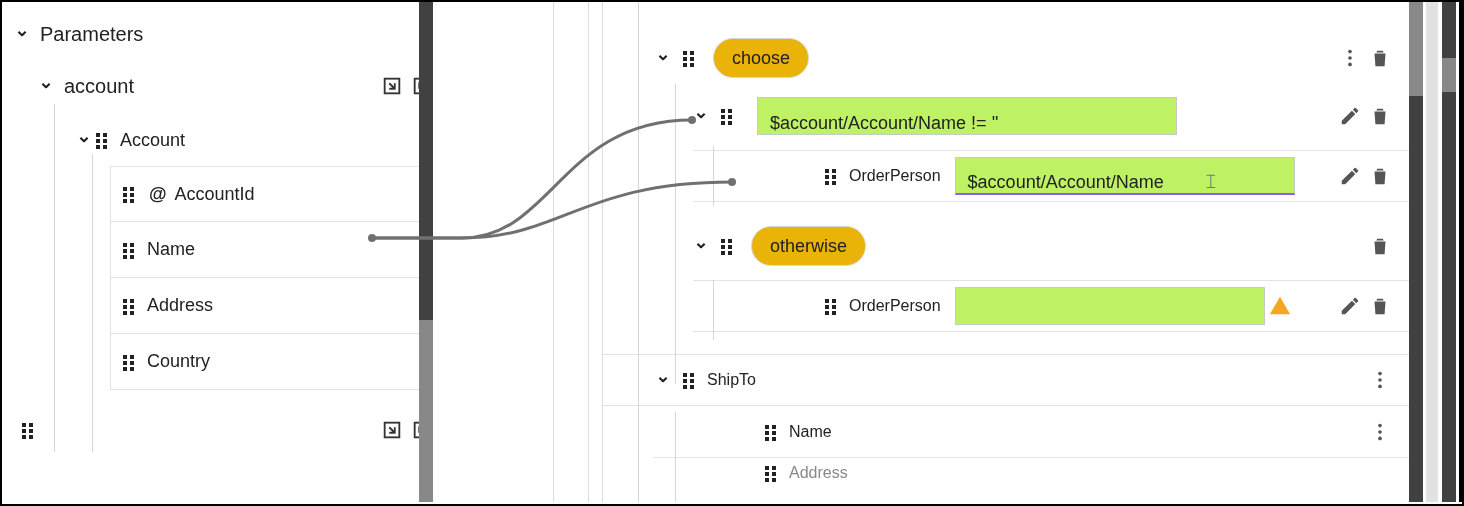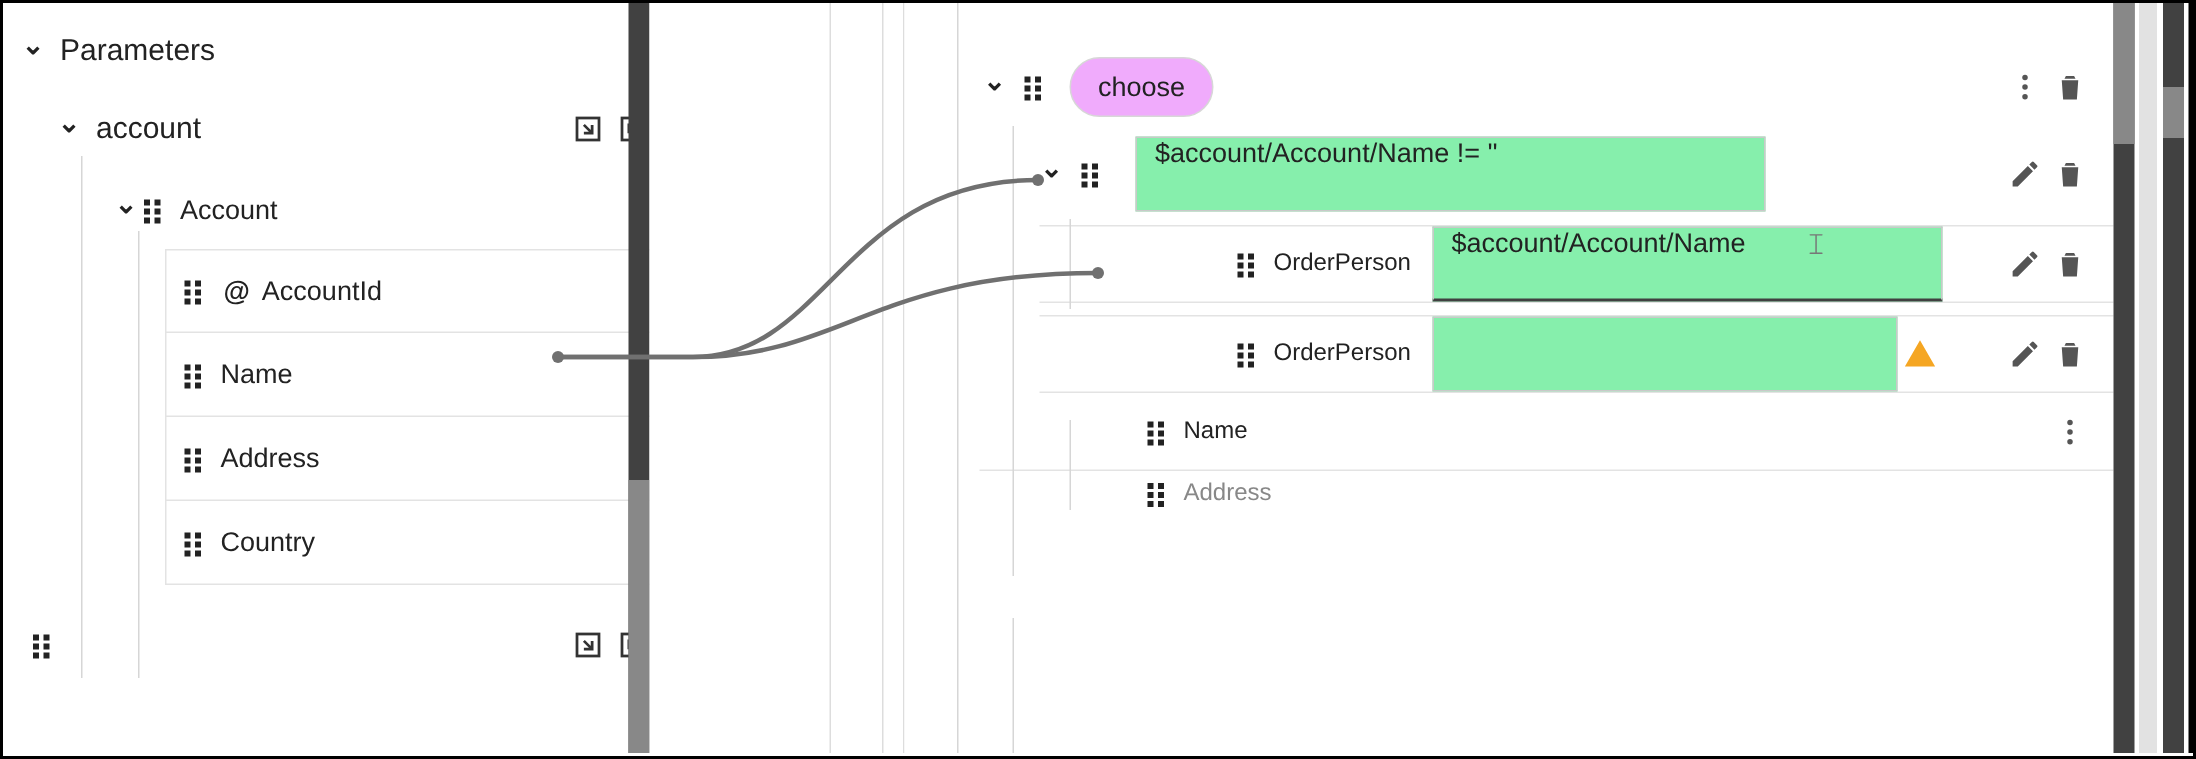--- a/index.html
+++ b/index.html
@@ -90,28 +90,28 @@
   }
   .iconbtn svg{display:block;}
   .trash svg, .pencil svg, .warn svg, .more svg, .plus svg, .arrowbox svg{width:22px;height:22px;}
 
   .tree-line{position:absolute;border-left:1px solid #d6d6d6;}
   .field-rows .row{border:1px solid #e3e3e3;border-top:none;}
   .field-rows .row:first-child{border-top:1px solid #e3e3e3;}
 
   .pill{
     display:inline-flex;align-items:center;height:40px;padding:0 18px;
-    border-radius:20px;background:#f0abfc;border:1px solid #d7d7d7;
+    border-radius:20px;background:#eab308;border:1px solid #d7d7d7;
     font-size:18px;
   }
   .inputbox{
-    height:50px;border:1px solid #c9c9c9;padding:0 12px;font-size:18px;
-    display:flex;align-items:flex-start;background:#86efac;min-width:0;
-  }
-  .inputbox.active{border-bottom:2px solid #404040;}
+    height:38px;border:1px solid #c9c9c9;padding:0 12px;font-size:18px;
+    display:flex;align-items:flex-end;background:#bef264;min-width:0;
+  }
+  .inputbox.active{border-bottom:2px solid #8b5cf6;}
   .text-cursor{color:#777;font-size:20px;margin-left:40px;}
 
   
   svg.connectors{position:absolute;left:0;top:0;width:1464px;height:506px;pointer-events:none;}
 </style>
 </head>
 <body>
 
 <div class="canvas">
 
@@ -336,20 +336,38 @@
             <path d="M3 17.25V21h3.75L17.81 9.94l-3.75-3.75L3 17.25zM20.71 7.04a1 1 0 000-1.41l-2.34-2.34a1 1 0 00-1.41 0l-1.83 1.83 3.75 3.75 1.83-1.83z"></path>
           </svg>
         </span>
       <span class="iconbtn trash">
           <svg viewBox="0 0 24 24" fill="#555">
             <path d="M6 7h12l-1 14H7L6 7zm3-3h6l1 2H8l1-2z"></path>
           </svg>
         </span>
     </div>
 
+    <div class="row" style="padding-left:88px;margin-top:18px;">
+      <span class="caret down"></span>
+      <span class="drag" style="margin-left:8px;">
+          <span></span>
+          <span></span>
+          <span></span>
+          <span></span>
+          <span></span>
+          <span></span>
+        </span>
+      <span class="pill" style="margin-left:14px;">otherwise</span>
+      <span class="grow"></span>
+      <span class="iconbtn trash">
+          <svg viewBox="0 0 24 24" fill="#555">
+            <path d="M6 7h12l-1 14H7L6 7zm3-3h6l1 2H8l1-2z"></path>
+          </svg>
+        </span>
+    </div>
 
     <span class="tree-line" style="left:110px;top:278px;height:60px;"></span>
 
     <div class="row" style="padding-left:130px;margin-top:8px;border:1px solid #e3e3e3;border-left:none;border-right:none;margin-left:90px;">
       <span class="drag">
           <span></span>
           <span></span>
           <span></span>
           <span></span>
           <span></span>
@@ -368,20 +386,40 @@
             <path d="M3 17.25V21h3.75L17.81 9.94l-3.75-3.75L3 17.25zM20.71 7.04a1 1 0 000-1.41l-2.34-2.34a1 1 0 00-1.41 0l-1.83 1.83 3.75 3.75 1.83-1.83z"></path>
           </svg>
         </span>
       <span class="iconbtn trash">
           <svg viewBox="0 0 24 24" fill="#555">
             <path d="M6 7h12l-1 14H7L6 7zm3-3h6l1 2H8l1-2z"></path>
           </svg>
         </span>
     </div>
 
+    <div class="row" style="padding-left:50px;margin-top:22px;border-top:1px solid #e3e3e3;border-bottom:1px solid #e3e3e3;">
+      <span class="caret down"></span>
+      <span class="drag" style="margin-left:8px;">
+          <span></span>
+          <span></span>
+          <span></span>
+          <span></span>
+          <span></span>
+          <span></span>
+        </span>
+      <span class="label">ShipTo</span>
+      <span class="grow"></span>
+      <span class="iconbtn more">
+          <svg viewBox="0 0 24 24" fill="#555">
+            <circle cx="12" cy="5" r="2"></circle>
+            <circle cx="12" cy="12" r="2"></circle>
+            <circle cx="12" cy="19" r="2"></circle>
+          </svg>
+        </span>
+    </div>
 
     <span class="tree-line" style="left:72px;top:410px;height:90px;"></span>
 
     <div class="row" style="padding-left:110px;border-bottom:1px solid #e3e3e3;margin-left:50px;">
       <span class="drag">
           <span></span>
           <span></span>
           <span></span>
           <span></span>
           <span></span>

